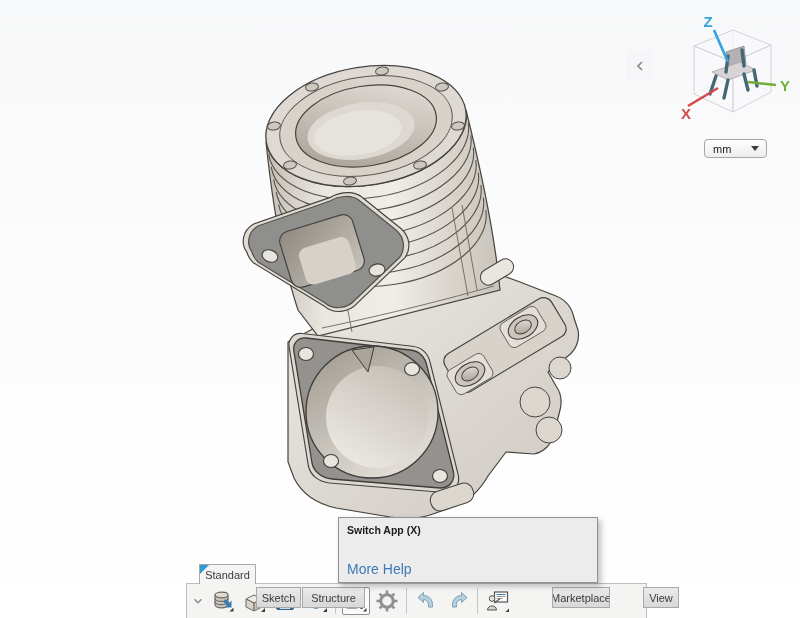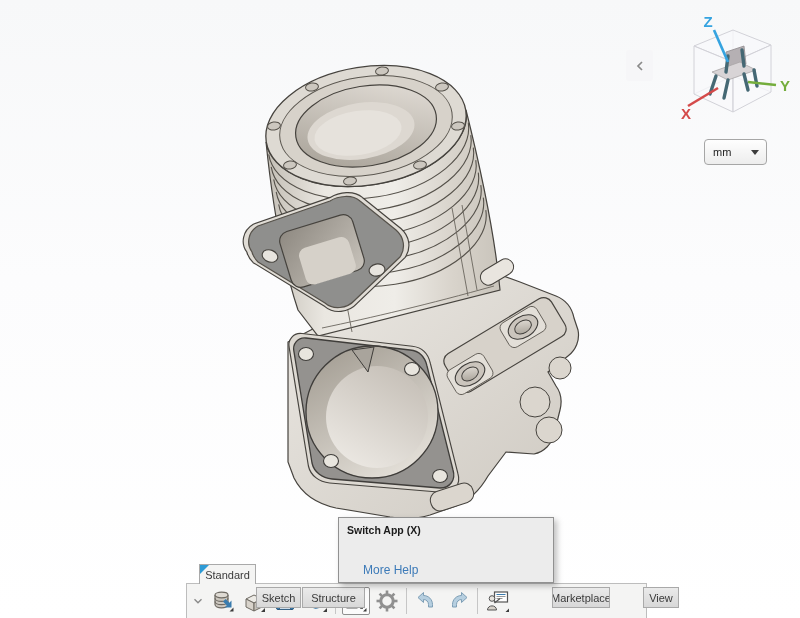--- a/index.html
+++ b/index.html
@@ -11,37 +11,37 @@
   
   #model-svg { position:absolute; left:0; top:0; z-index:1; }
 
   
   #viewcube-svg { position:absolute; left:655px; top:5px; z-index:2; }
   .collapse-btn { position:absolute; left:626px; top:50px; width:27px; height:31px;
     background:#f6f6f8; border-radius:3px; display:flex; align-items:center;
     justify-content:center; z-index:2; cursor:pointer; }
 
   
-  .units-dd { position:absolute; left:704px; top:139px; width:63px; height:26px;
+  .units-dd { position:absolute; left:704px; top:139px; width:63px; height:19px;
     border:1px solid #a6a6a6; border-radius:4px;
     background:linear-gradient(180deg,#fefefe,#ededed);
     display:flex; align-items:center; z-index:2; cursor:pointer;
     font-size:11px; color:#222; }
   .units-dd .val { padding-left:8px; flex:1; }
   .units-dd .caret { width:0; height:0; margin-right:7px;
     border-left:4px solid transparent; border-right:4px solid transparent;
     border-top:5px solid #3c3c3c; }
 
   
-  .tooltip { position:absolute; left:338px; top:517px; width:216px; height:66px;
+  .tooltip { position:absolute; left:338px; top:517px; width:260px; height:66px;
     background:#ececec; border:1px solid #919191;
     box-shadow:3px 3px 6px rgba(0,0,0,.25); z-index:10; color:#333; }
   .tt-title { font-weight:bold; font-size:10.5px; color:#1b1b1b; padding:6px 8px 3px; }
   .tt-body  { font-size:10px; line-height:1.3; padding:1px 8px 0; }
-  .tt-link  { position:absolute; left:24px; bottom:5px; font-size:12px;
+  .tt-link  { position:absolute; left:8px; bottom:5px; font-size:14px;
     color:#3c7ab8; cursor:pointer; }
 
   
   .tab { position:absolute; top:587px; height:21px; z-index:4;
     background:linear-gradient(180deg,#eaeaea,#d8d8d8);
     border:1px solid #a9a9a9; font-size:11px; color:#3a3a3a;
     display:flex; align-items:center; justify-content:center; cursor:pointer;
     white-space:nowrap; overflow:hidden; }
   .tab.active { top:564px; height:20px; background:#f4f4f3;
     border-bottom:none; z-index:5; }

